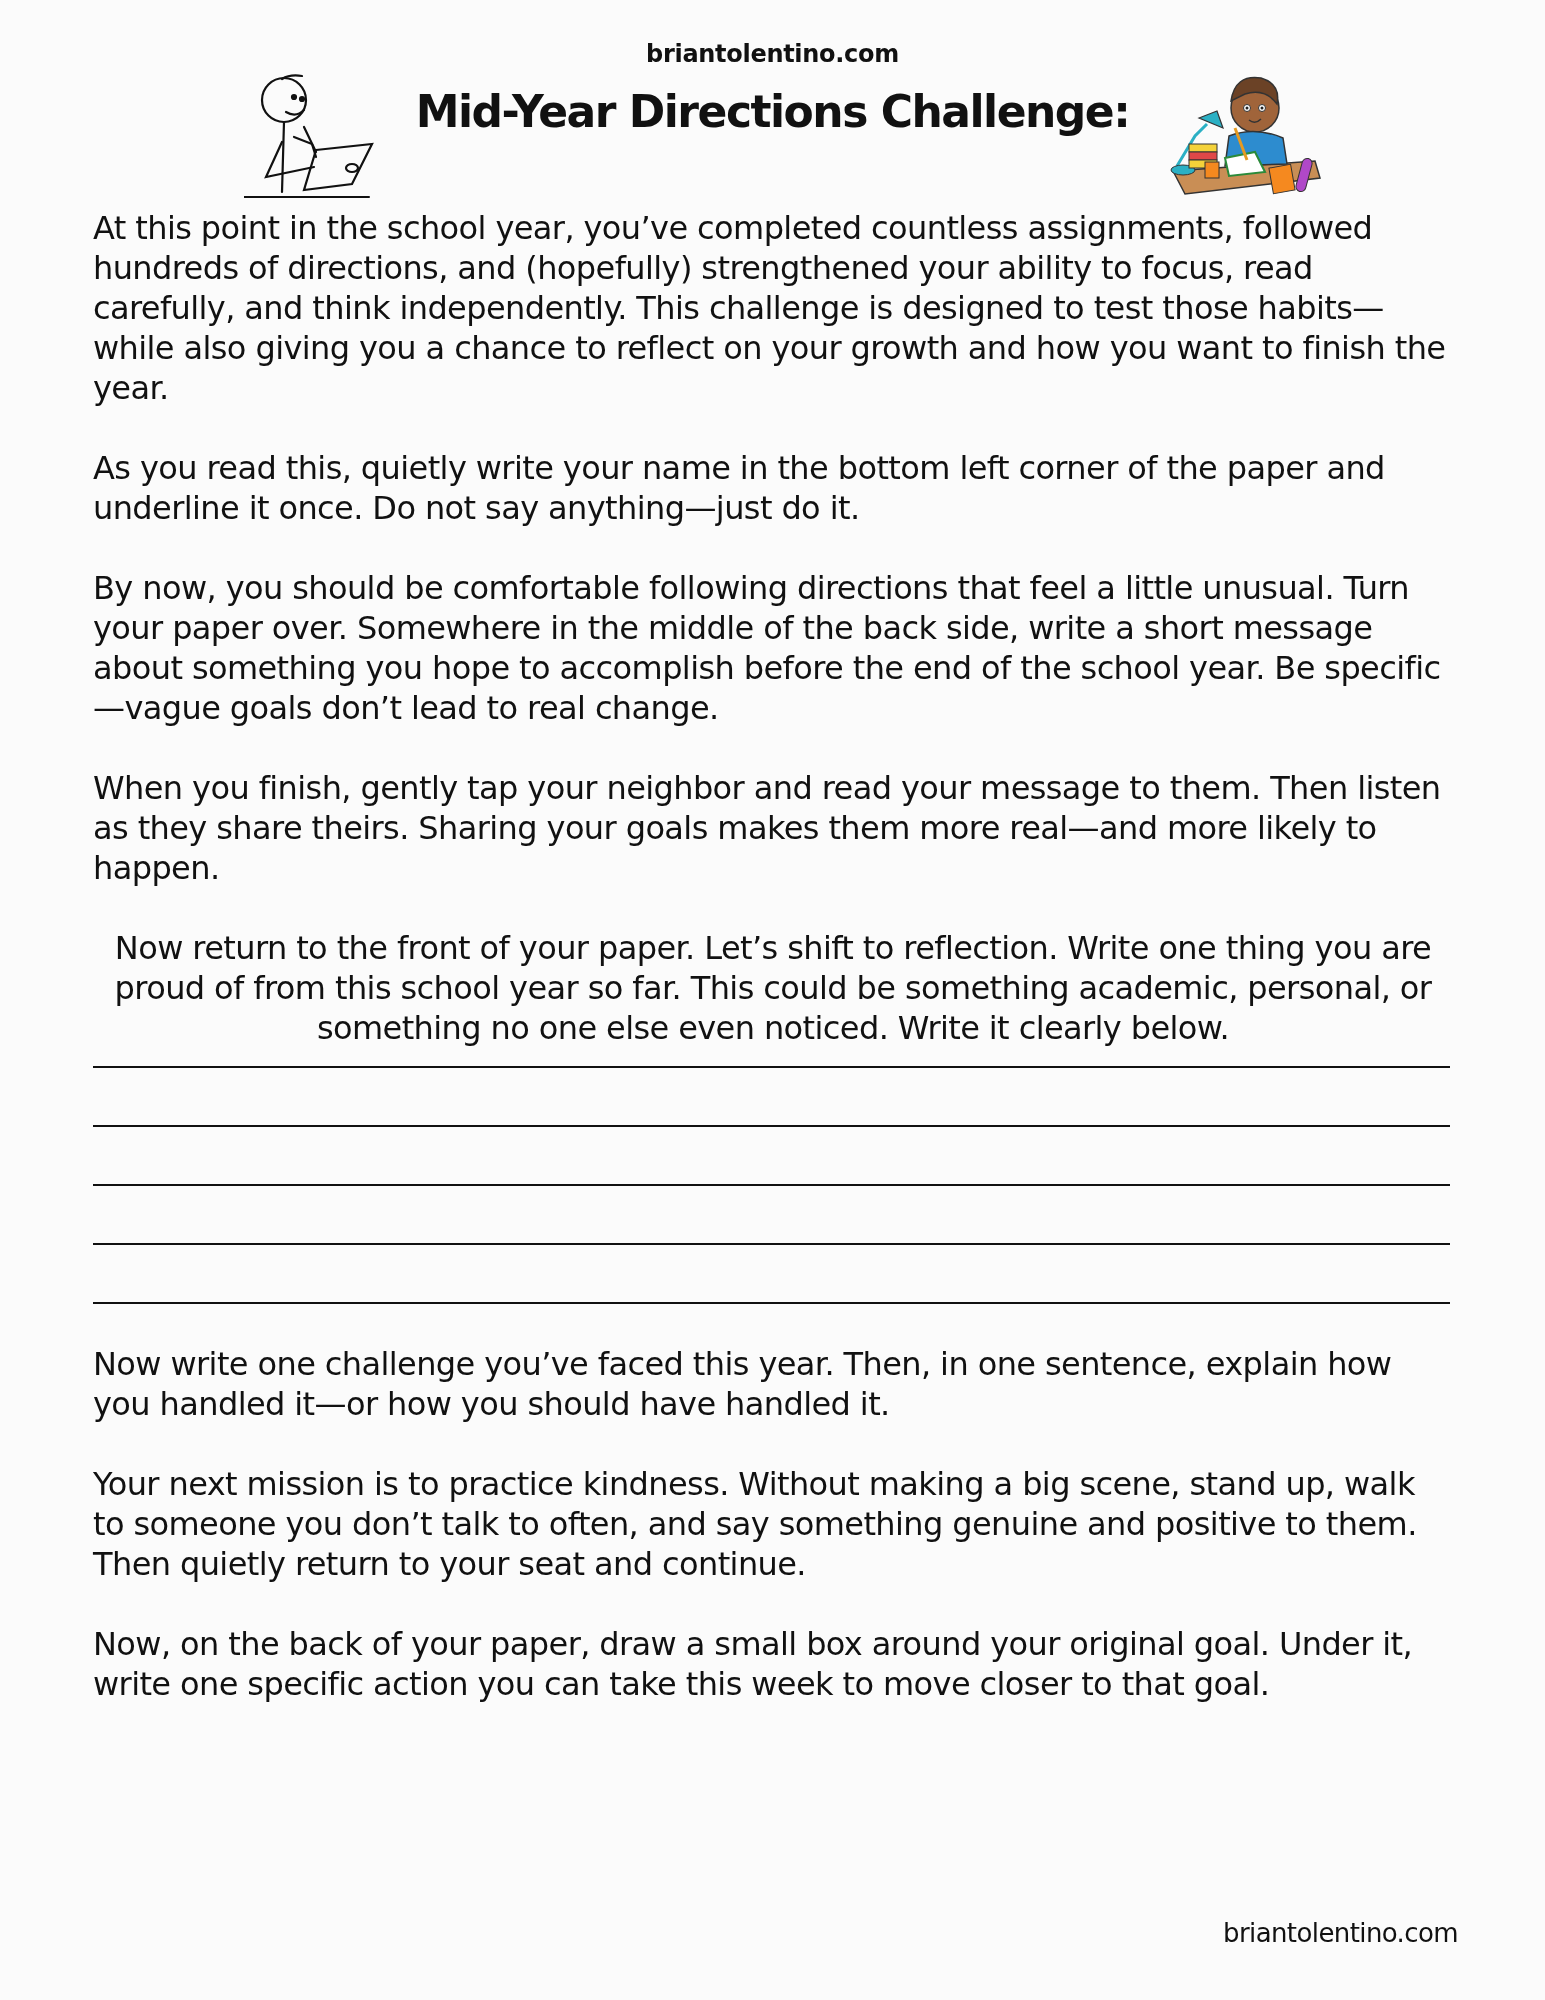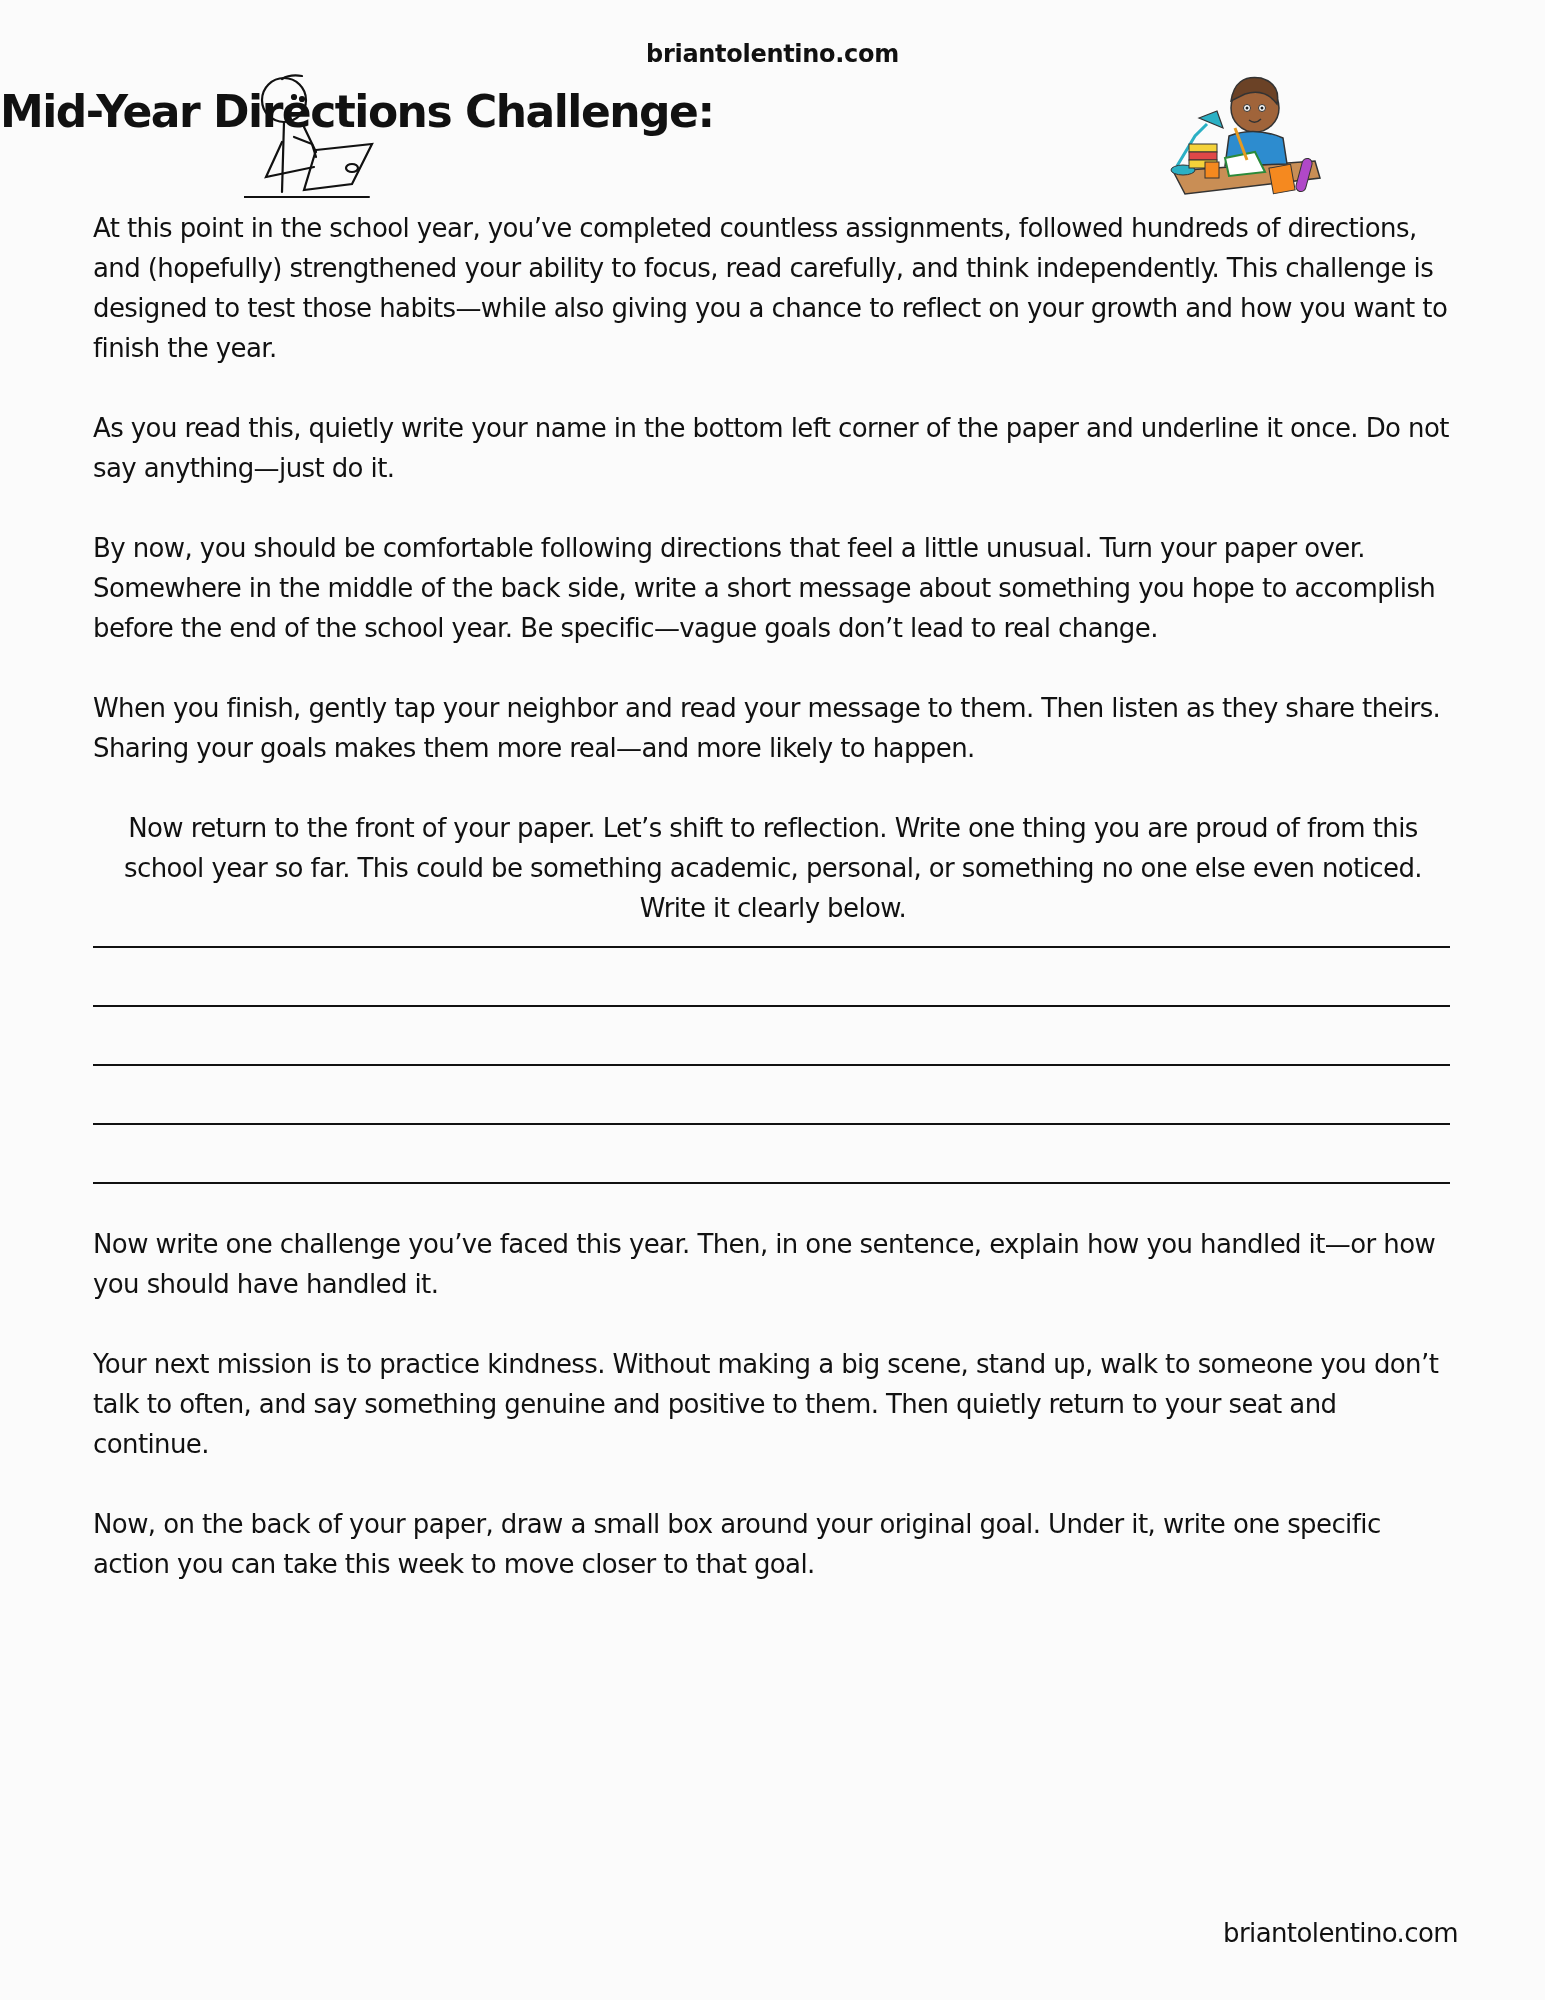--- a/index.html
+++ b/index.html
@@ -27,33 +27,34 @@
       text-align: center;
       font-size: 24px;
       font-weight: bold;
       letter-spacing: -0.3px;
     }
     .title {
       position: absolute;
       top: 50px;
       left: 0;
       width: 1545px;
+      text-align: center;
       font-size: 44px;
       font-weight: bold;
       line-height: 52px;
       letter-spacing: -1.5px;
     }
     .illus-left { position: absolute; left: 244px; top: 36px; width: 135px; height: 130px; }
     .illus-right { position: absolute; left: 1165px; top: 30px; width: 160px; height: 135px; }
     .content {
       position: absolute;
       top: 208px;
       left: 93px;
       width: 1360px;
-      font-size: 26px;
+      font-size: 32px;
       line-height: 40px;
       letter-spacing: -0.6px;
     }
     .para { margin: 0 0 40px 0; }
     .para.tight { margin-bottom: 0; text-align: center; }
     .lines { margin-top: 2px; margin-bottom: 40px; }
     .write-line {
       height: 57px;
       border-bottom: 2px solid #111;
       width: 1357px;

